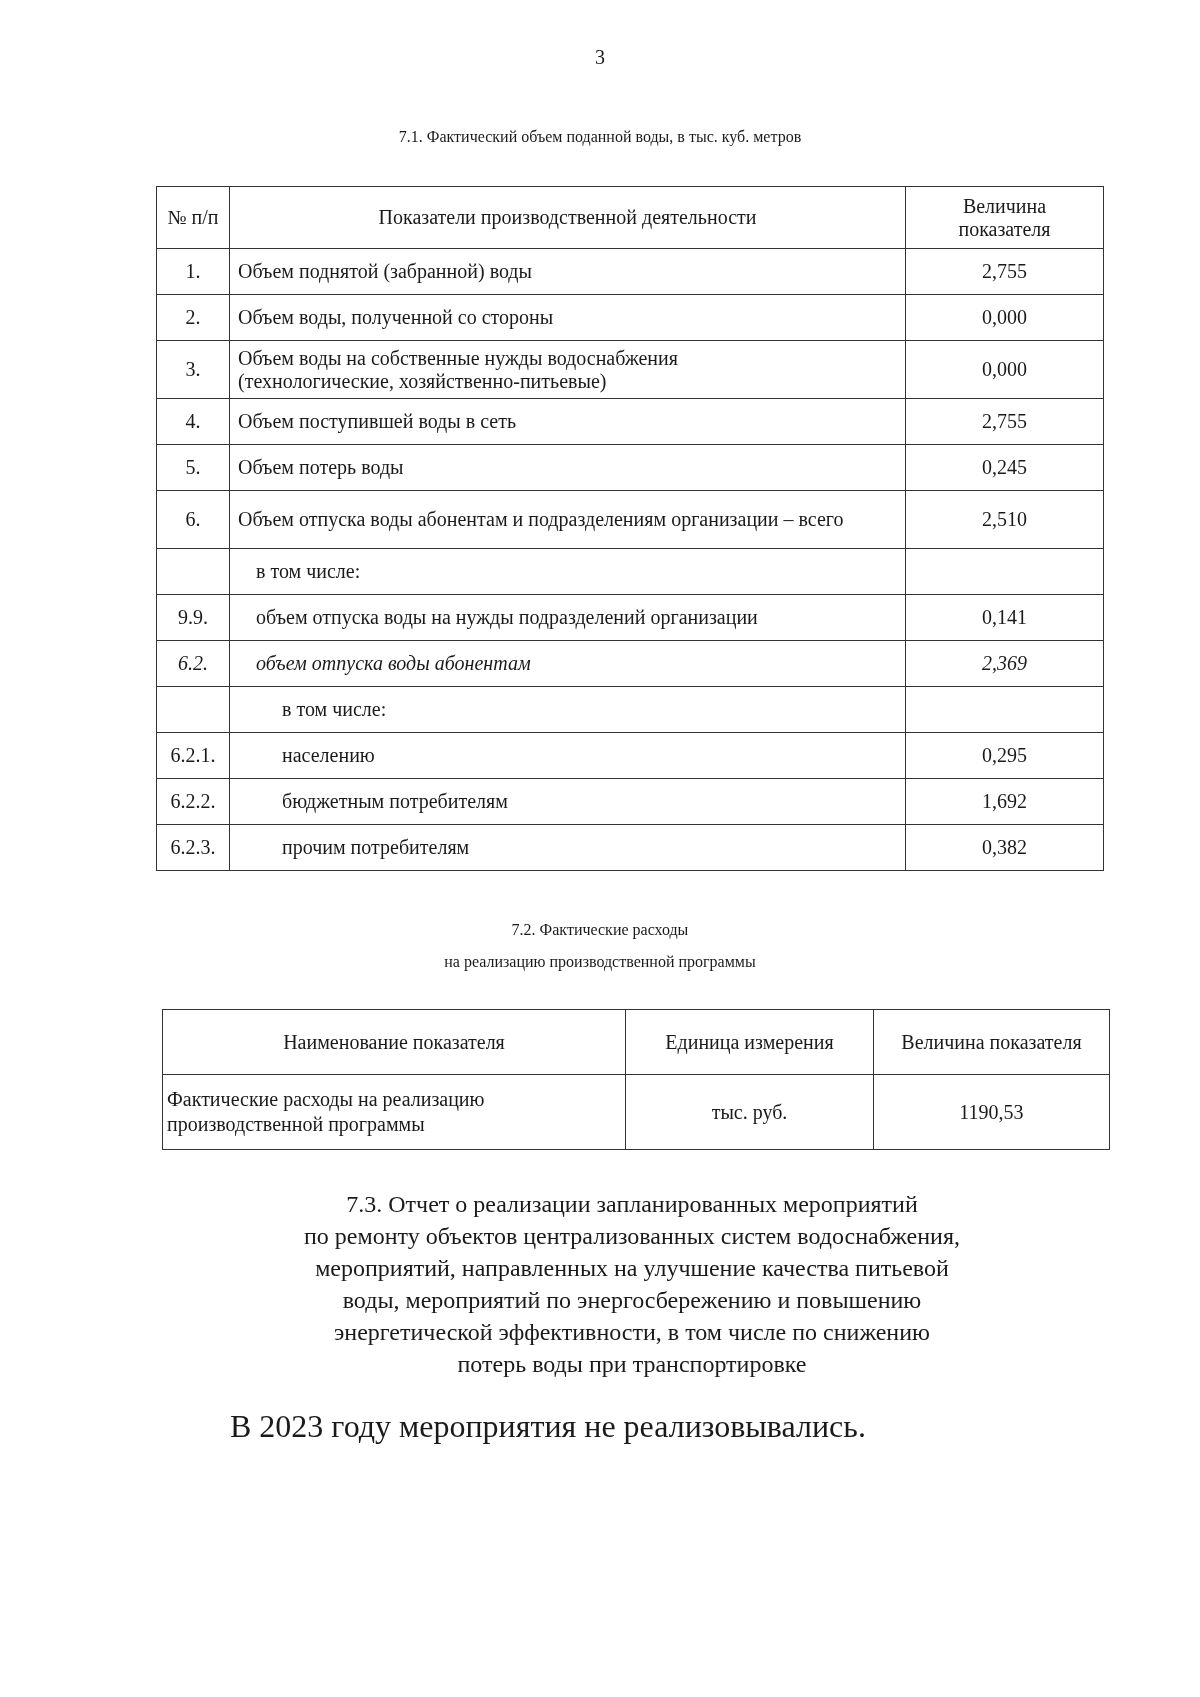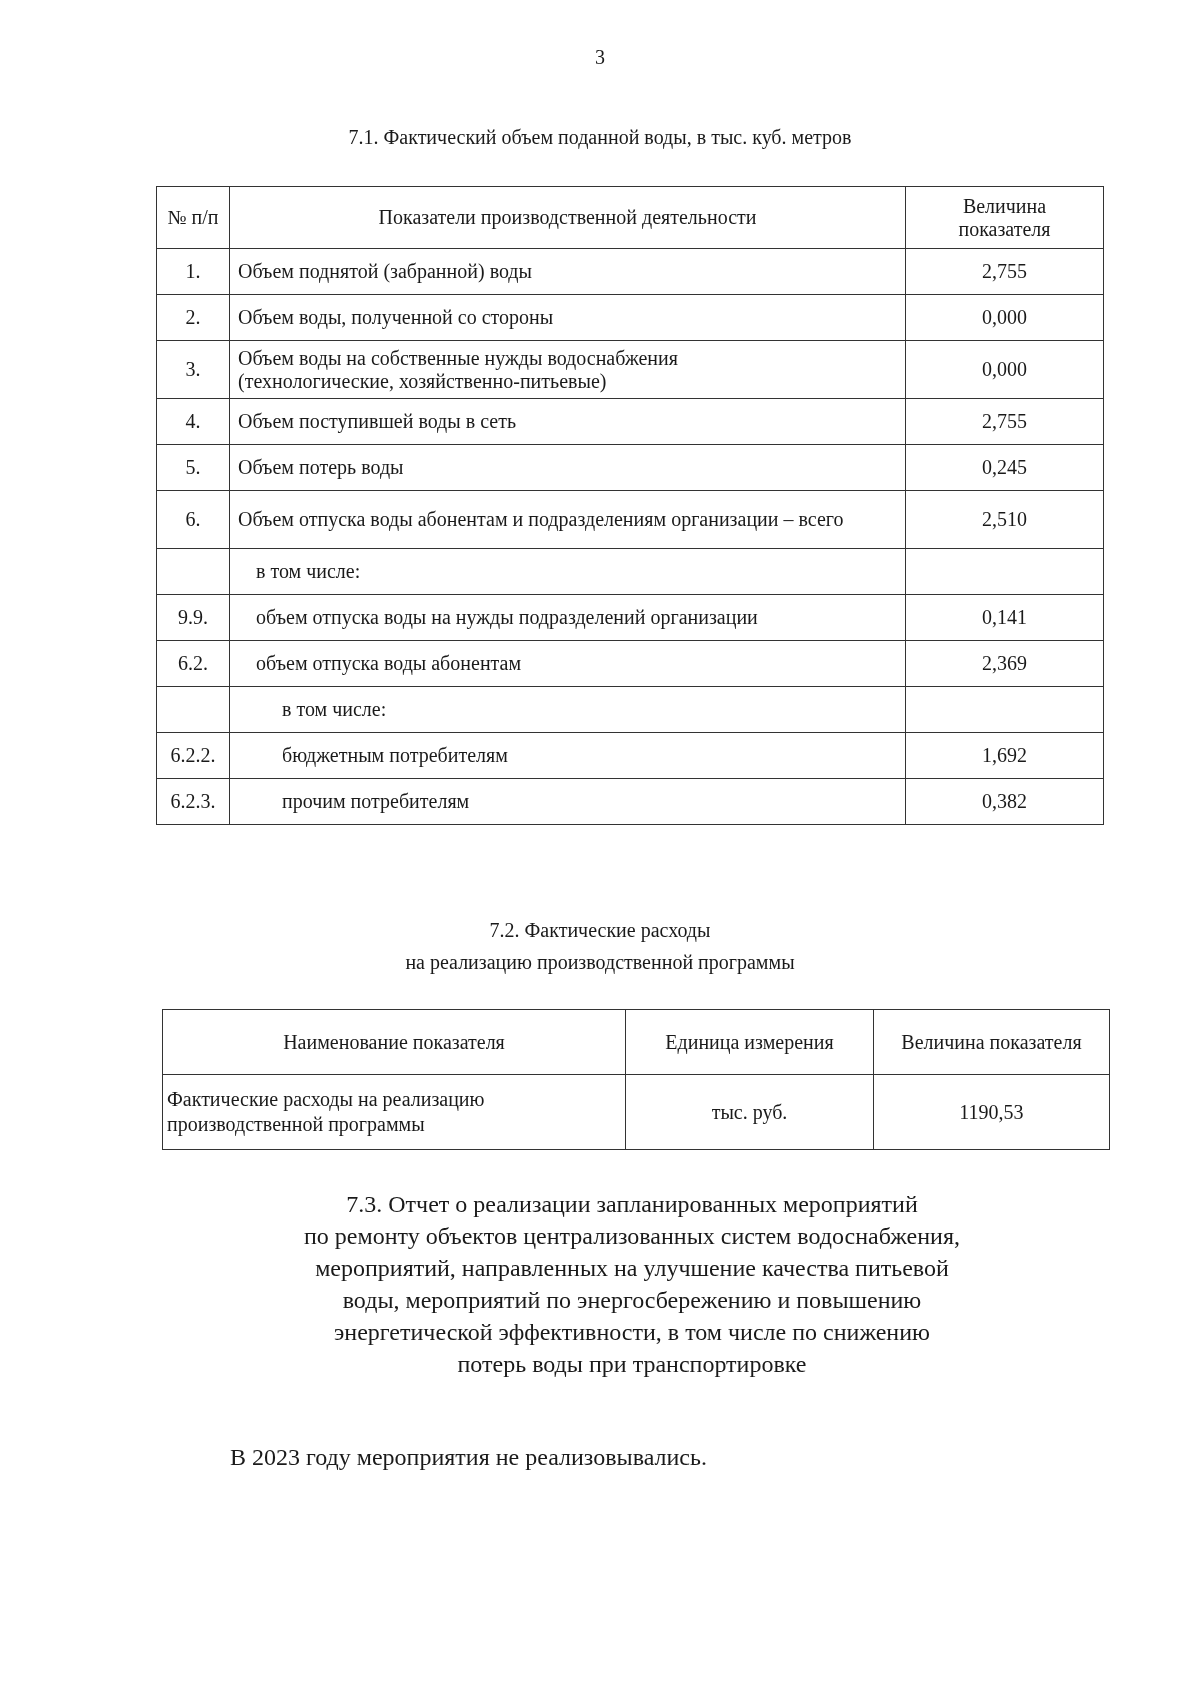--- a/index.html
+++ b/index.html
@@ -1,35 +1,35 @@
 <!DOCTYPE html>
 <html><head>
 <meta charset="utf-8">
 <style>
   html, body { margin:0; padding:0; background:#ffffff; }
   body {
     width:1200px; height:1697px; position:relative; overflow:hidden;
     font-family:"Liberation Serif","DejaVu Serif",serif; color:#1a1a1a;
   }
   .page-num { position:absolute; top:46px; left:0; width:1200px; text-align:center; font-size:20px; }
-  .title { position:absolute; left:0; width:1200px; text-align:center; font-size:20px; line-height:30px; }
+  .title { position:absolute; left:0; width:1200px; text-align:center; font-size:16px; line-height:30px; }
   table { border-collapse:collapse; position:absolute; font-size:20px; }
   td, th { border:1.5px solid #333; font-weight:normal; }
   #t1 { left:156px; top:186px; width:948px; }
   #t1 td.num { width:70px; text-align:center; }
   #t1 td.val { width:195px; text-align:center; }
   #t1 td.name { padding-left:8px; line-height:23px; }
   #t1 th { line-height:23px; }
   #t1 td.ind1 { padding-left:26px; }
   #t1 td.ind2 { padding-left:52px; }
   #t2 { left:162px; top:1009px; width:948px; }
   #t2 th { height:62px; text-align:center; }
   #t2 td { height:72px; line-height:25px; }
   .para { position:absolute; left:0; width:1200px; text-align:center; font-size:24px; line-height:32px;margin-left:32px; }
-  .body-text { position:absolute; left:230px; top:1408px; font-size:24px;margin-top:36px; }
+  .body-text { position:absolute; left:230px; top:1408px; font-size:32px; }
 </style>
 </head>
 <body>
 
 <div class="page-num">3</div>
 
 <div class="title" style="top:122px;">7.1. Фактический объем поданной воды, в тыс. куб. метров</div>
 
 <table id="t1">
   <tbody>
@@ -71,29 +71,34 @@
   <tr style="height:46px;">
     <td class="num"></td>
     <td class="name ind1">в том числе:</td>
     <td class="val"></td>
   </tr>
   <tr style="height:46px;">
     <td class="num">9.9.</td>
     <td class="name ind1">объем отпуска воды на нужды подразделений организации</td>
     <td class="val">0,141</td>
   </tr>
-  <tr style="height:46px;">
+  <tr style="height:46px;font-style:italic;">
     <td class="num">6.2.</td>
     <td class="name ind1">объем отпуска воды абонентам</td>
     <td class="val">2,369</td>
   </tr>
   <tr style="height:46px;">
     <td class="num"></td>
     <td class="name ind2">в том числе:</td>
     <td class="val"></td>
+  </tr>
+  <tr style="height:46px;">
+    <td class="num">6.2.1.</td>
+    <td class="name ind2">населению</td>
+    <td class="val">0,295</td>
   </tr>
   <tr style="height:46px;">
     <td class="num">6.2.2.</td>
     <td class="name ind2">бюджетным потребителям</td>
     <td class="val">1,692</td>
   </tr>
   <tr style="height:46px;">
     <td class="num">6.2.3.</td>
     <td class="name ind2">прочим потребителям</td>
     <td class="val">0,382</td>

